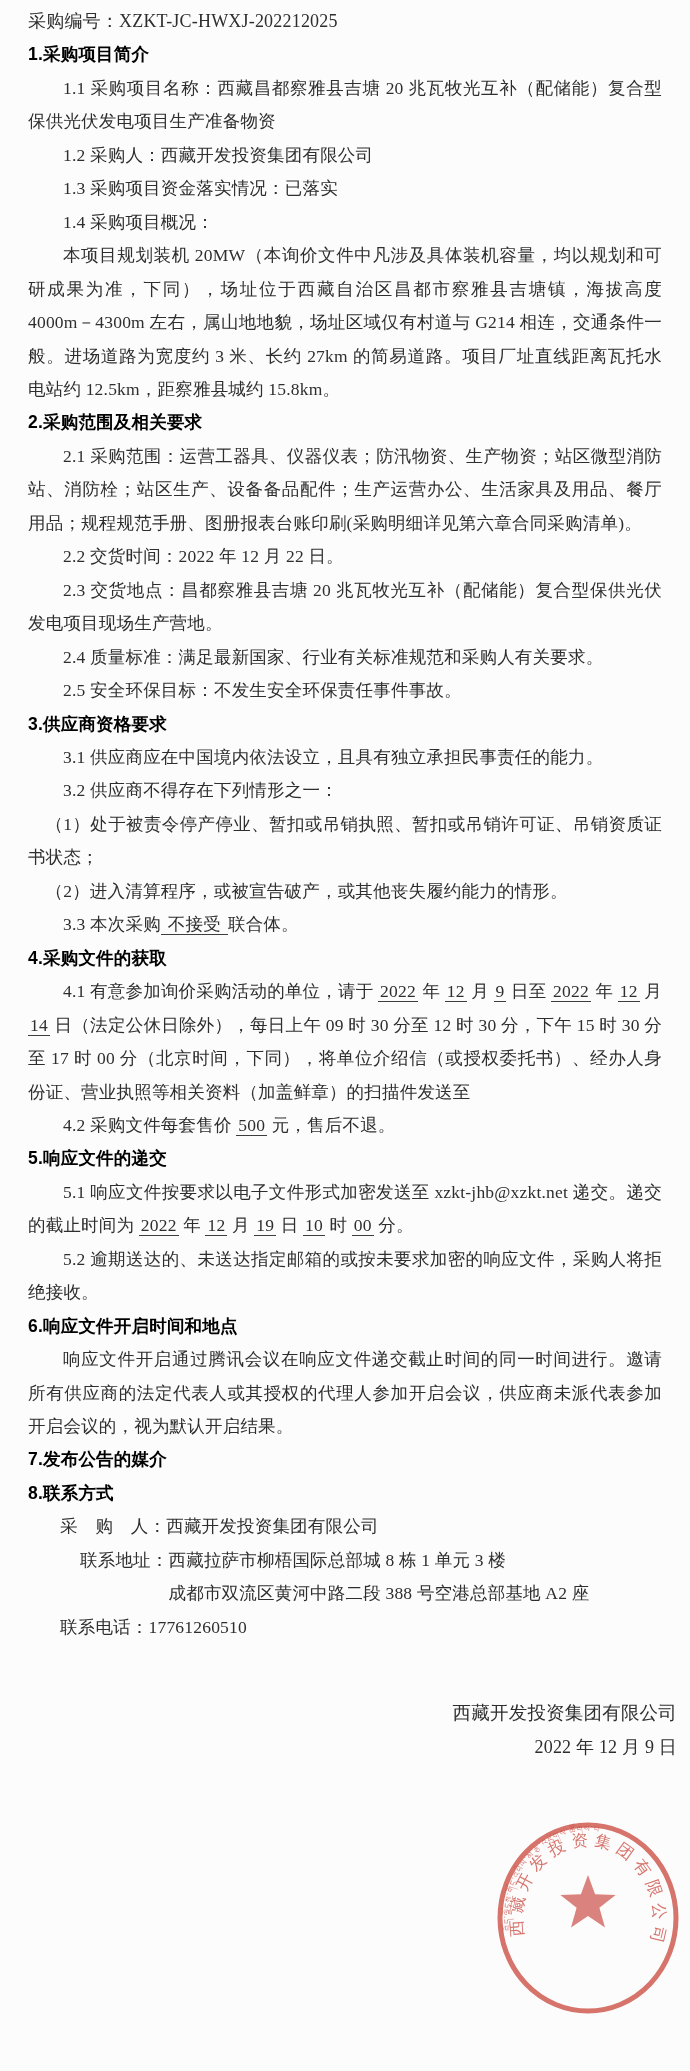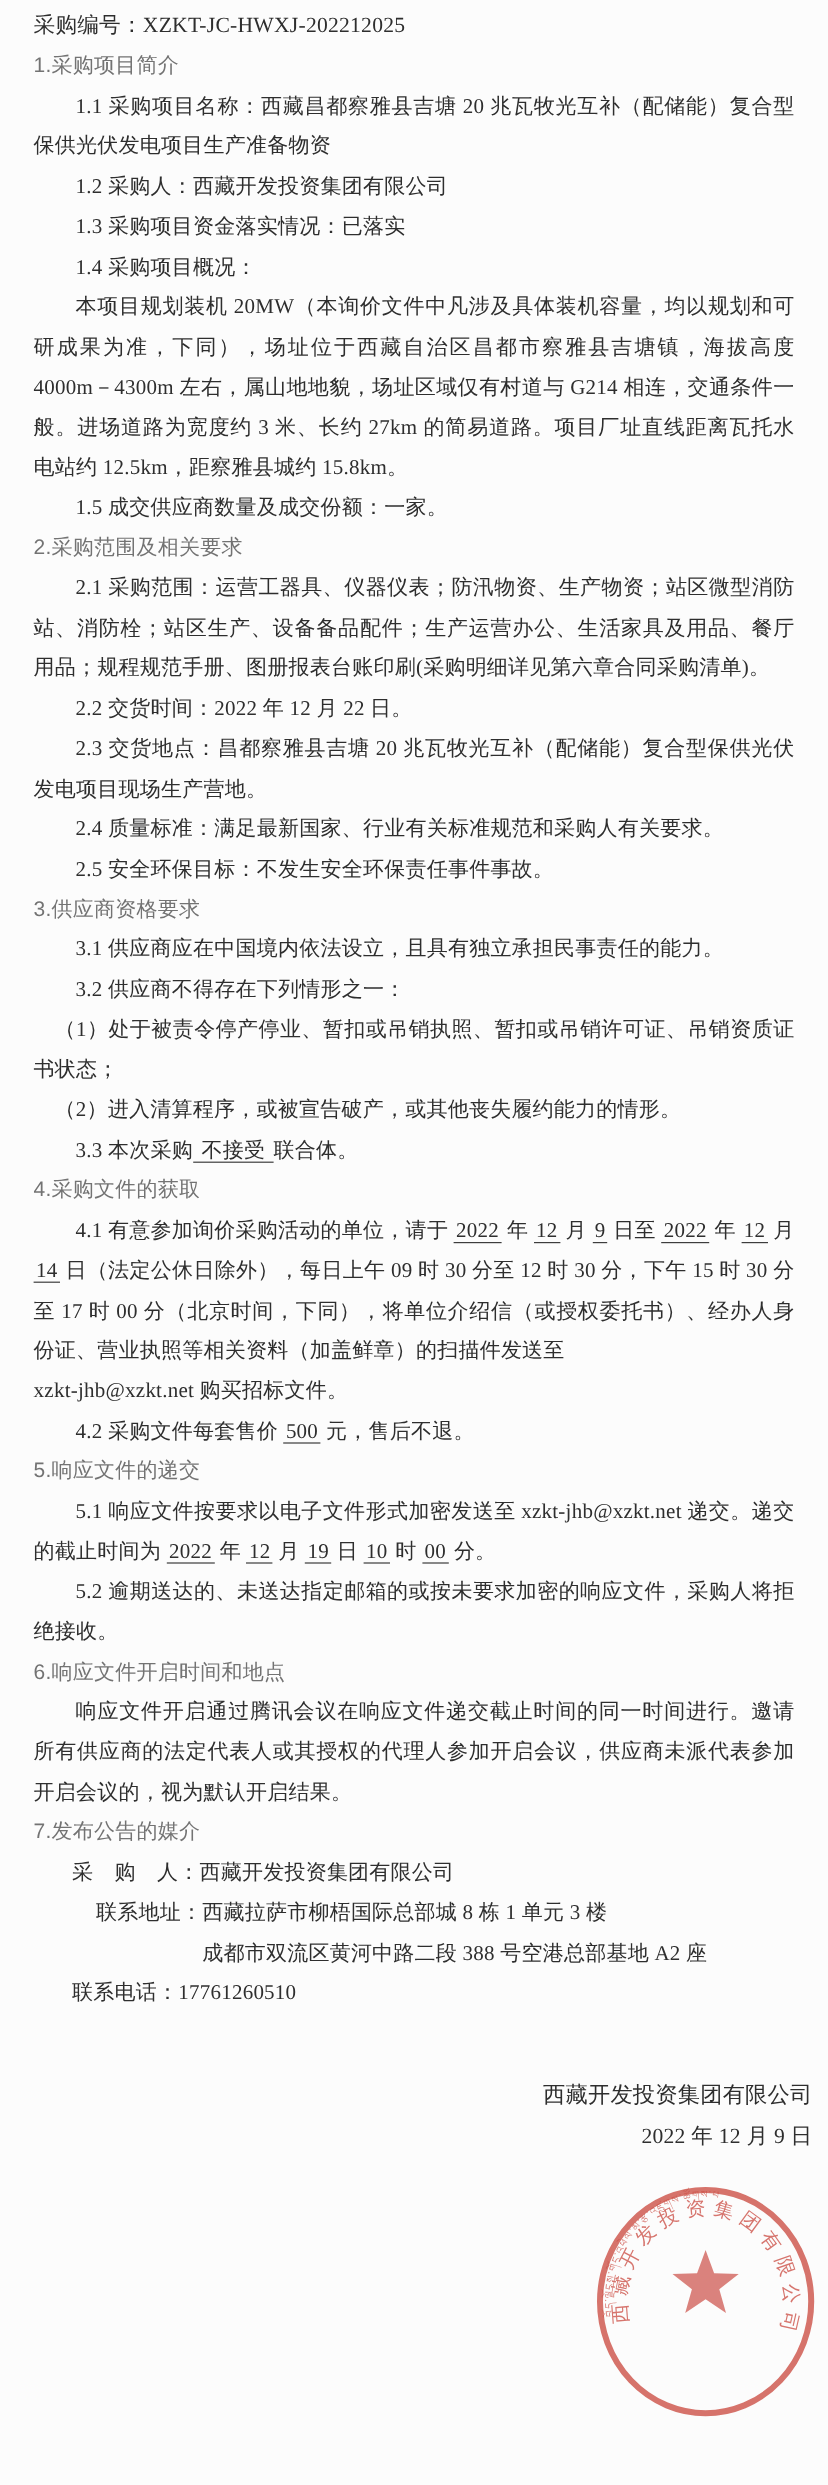--- a/index.html
+++ b/index.html
@@ -21,21 +21,21 @@
     font-size:17.5px;
     line-height:33.45px;
     text-align:justify;
     letter-spacing:0.2px;
   }
   .center{font-size:18px;}
   .ind{text-indent:2em;}
   .ind1{text-indent:1em;}
   .hd{
     font-family:"Liberation Sans","DejaVu Sans",sans-serif;
-    font-weight:400;color:#737373;
+    font-weight:700;color:#000000;
     text-align:left;
   }
   .u{border-bottom:1.6px solid #3d3d3d;padding:0 2px;}
   .u-wide{padding:0 7px;}
   .row{display:flex;margin-left:32px;text-align:left;justify-content:flex-end;}
   .row .lbl{white-space:pre;flex:0 0 auto;}
   .row .val{flex:1 1 auto;}
   .addr-row{margin-left:52px;}
   .sig{text-align:right;margin-right:-15px;}
   .sig-company{margin-top:53px;font-size:18.5px;}
@@ -54,50 +54,49 @@
 
     <p class="center">采购编号：XZKT-JC-HWXJ-202212025</p>
 
 
     <p class="hd">1.采购项目简介</p>
     <p class="ind">1.1 采购项目名称：西藏昌都察雅县吉塘 20 兆瓦牧光互补（配储能）复合型保供光伏发电项目生产准备物资</p>
     <p class="ind">1.2 采购人：西藏开发投资集团有限公司</p>
     <p class="ind">1.3 采购项目资金落实情况：已落实</p>
     <p class="ind">1.4 采购项目概况：</p>
     <p class="ind">本项目规划装机 20MW（本询价文件中凡涉及具体装机容量，均以规划和可研成果为准，下同），场址位于西藏自治区昌都市察雅县吉塘镇，海拔高度 4000m－4300m 左右，属山地地貌，场址区域仅有村道与 G214 相连，交通条件一般。进场道路为宽度约 3 米、长约 27km 的简易道路。项目厂址直线距离瓦托水电站约 12.5km，距察雅县城约 15.8km。</p>
-    <p class="ind">1.5 成交供应商数量及成交份额：一家。</p>
 
     <p class="hd">2.采购范围及相关要求</p>
     <p class="ind">2.1 采购范围：运营工器具、仪器仪表；防汛物资、生产物资；站区微型消防站、消防栓；站区生产、设备备品配件；生产运营办公、生活家具及用品、餐厅用品；规程规范手册、图册报表台账印刷(采购明细详见第六章合同采购清单)。</p>
     <p class="ind">2.2 交货时间：2022 年 12 月 22 日。</p>
     <p class="ind">2.3 交货地点：昌都察雅县吉塘 20 兆瓦牧光互补（配储能）复合型保供光伏发电项目现场生产营地。</p>
     <p class="ind">2.4 质量标准：满足最新国家、行业有关标准规范和采购人有关要求。</p>
     <p class="ind">2.5 安全环保目标：不发生安全环保责任事件事故。</p>
 
     <p class="hd">3.供应商资格要求</p>
     <p class="ind">3.1 供应商应在中国境内依法设立，且具有独立承担民事责任的能力。</p>
     <p class="ind">3.2 供应商不得存在下列情形之一：</p>
     <p class="ind1">（1）处于被责令停产停业、暂扣或吊销执照、暂扣或吊销许可证、吊销资质证书状态；</p>
     <p class="ind1">（2）进入清算程序，或被宣告破产，或其他丧失履约能力的情形。</p>
     <p class="ind"><span>3.3 本次采购</span><span class="u u-wide">不接受</span><span>联合体。</span></p>
 
     <p class="hd">4.采购文件的获取</p>
     <p class="ind"><span>4.1 有意参加询价采购活动的单位，请于 </span><span class="u">2022</span><span> 年 </span><span class="u">12</span><span> 月 </span><span class="u">9</span><span> 日至 </span><span class="u">2022</span><span> 年 </span><span class="u">12</span><span> 月 </span><span class="u">14</span><span> 日（法定公休日除外），每日上午 09 时 30 分至 12 时 30 分，下午 15 时 30 分至 17 时 00 分（北京时间，下同），将单位介绍信（或授权委托书）、经办人身份证、营业执照等相关资料（加盖鲜章）的扫描件发送至</span></p>
-    <p>xzkt-jhb@xzkt.net 购买招标文件。</p>
     <p class="ind"><span>4.2 采购文件每套售价 </span><span class="u">500</span><span> 元，售后不退。</span></p>
 
     <p class="hd">5.响应文件的递交</p>
     <p class="ind"><span>5.1 响应文件按要求以电子文件形式加密发送至 xzkt-jhb@xzkt.net 递交。递交的截止时间为 </span><span class="u">2022</span><span> 年 </span><span class="u">12</span><span> 月 </span><span class="u">19</span><span> 日 </span><span class="u">10</span><span> 时 </span><span class="u">00</span><span> 分。</span></p>
     <p class="ind">5.2 逾期送达的、未送达指定邮箱的或按未要求加密的响应文件，采购人将拒绝接收。</p>
 
     <p class="hd">6.响应文件开启时间和地点</p>
     <p class="ind">响应文件开启通过腾讯会议在响应文件递交截止时间的同一时间进行。邀请所有供应商的法定代表人或其授权的代理人参加开启会议，供应商未派代表参加开启会议的，视为默认开启结果。</p>
 
     <p class="hd">7.发布公告的媒介</p>
 
+    <p class="hd">8.联系方式</p>
     <p class="row">
         <span class="lbl">采　购　人：</span>
         <span class="val">西藏开发投资集团有限公司</span>
       </p>
     <p class="row addr-row">
         <span class="lbl">联系地址：</span>
         <span class="val">
           <span style="display:block">西藏拉萨市柳梧国际总部城 8 栋 1 单元 3 楼</span>
           <span style="display:block">成都市双流区黄河中路二段 388 号空港总部基地 A2 座</span>
         </span>

